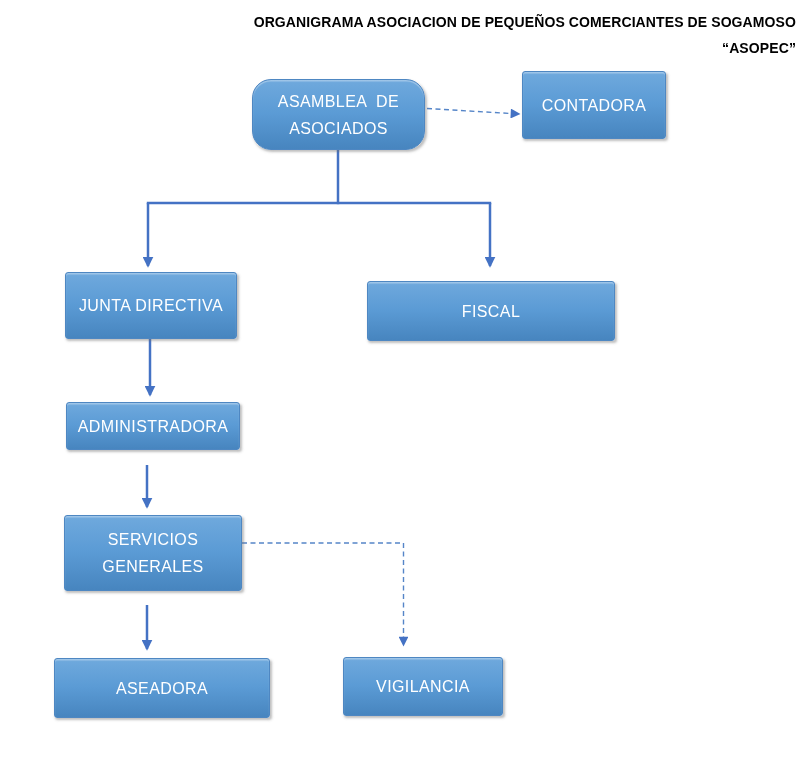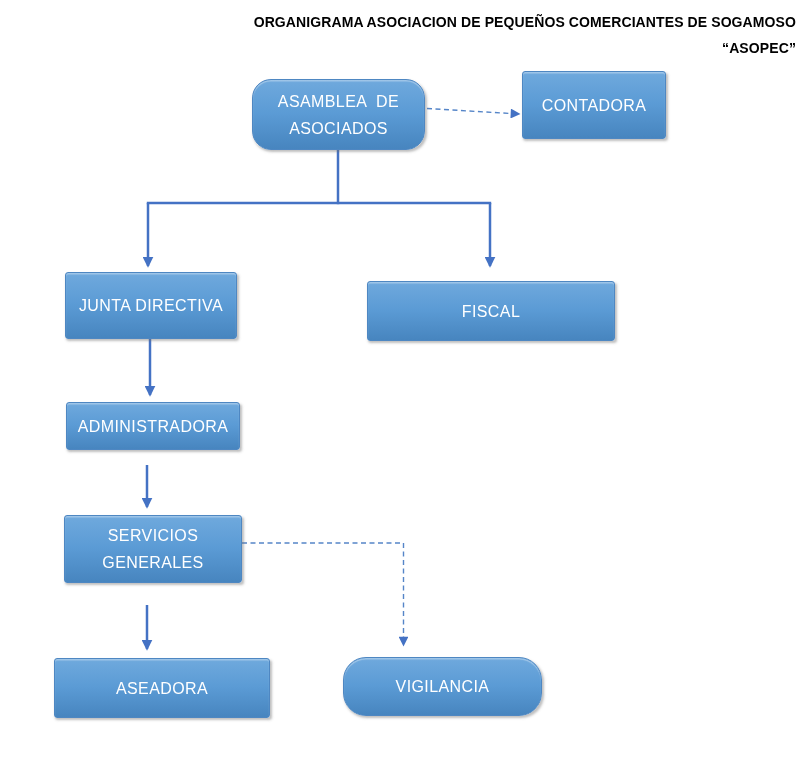--- a/index.html
+++ b/index.html
@@ -66,23 +66,23 @@
     line-height: 27px;
     letter-spacing: 0.4px;
     white-space: pre-wrap;
     box-sizing: border-box;
   }
   #n-asamblea       { left: 252px; top: 79px;  width: 173px; height: 71px; border-radius: 19px; }
   #n-contadora      { left: 522px; top: 71px;  width: 144px; height: 68px; }
   #n-junta          { left: 65px;  top: 272px; width: 172px; height: 67px; }
   #n-fiscal         { left: 367px; top: 270px; width: 248px; height: 60px; margin-top: 11px; }
   #n-administradora { left: 66px;  top: 402px; width: 174px; height: 48px; }
-  #n-servicios      { left: 64px;  top: 515px; width: 178px; height: 68px; }
+  #n-servicios      { left: 64px;  top: 515px; width: 178px; height: 76px; }
   #n-aseadora       { left: 54px;  top: 658px; width: 216px; height: 60px; }
-  #n-vigilancia     { left: 343px; top: 657px; width: 199px; height: 59px; border-radius: 23px; }
+  #n-vigilancia     { left: 343px; top: 657px; width: 160px; height: 59px; }
 </style>
 </head>
 <body>
 
 <div class="canvas">
 
   <div class="title">
     <div>ORGANIGRAMA ASOCIACION DE PEQUEÑOS COMERCIANTES DE SOGAMOSO</div>
     <div>“ASOPEC”</div>
   </div>

